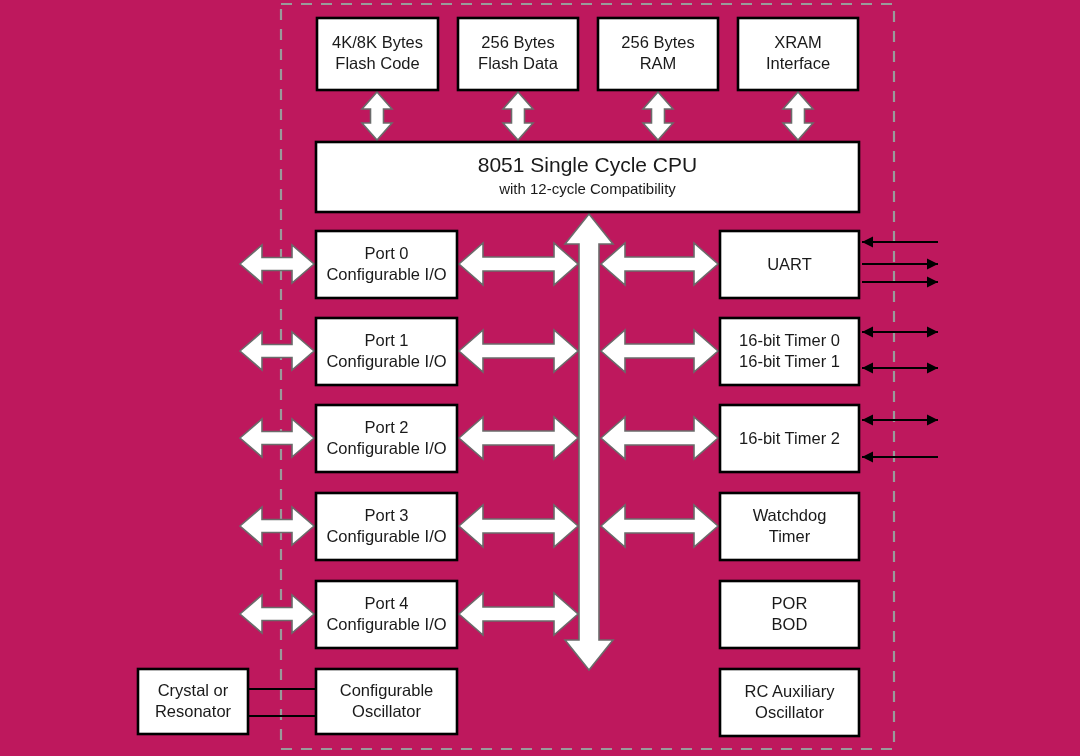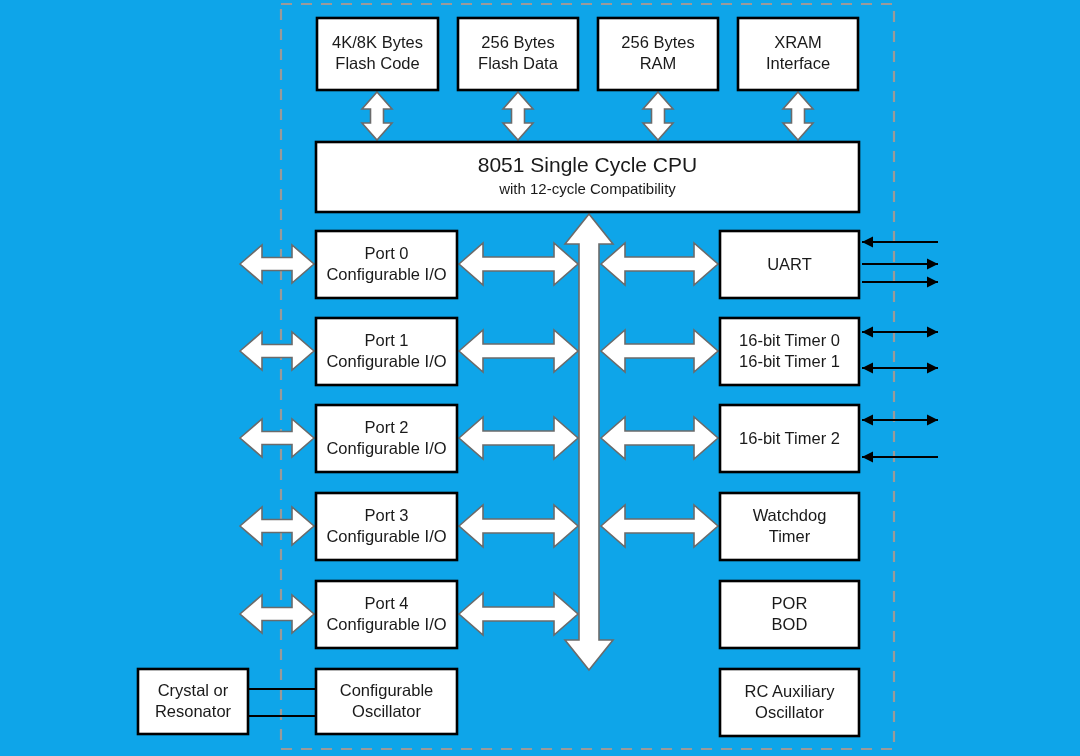--- a/index.html
+++ b/index.html
@@ -4,21 +4,21 @@
 <style>
   html, body {
     margin: 0;
     padding: 0;
     background: #ffffff;
   }
   #diagram-root {
     position: relative;
     width: 1080px;
     height: 756px;
-    background: #0ea5e9;
+    background: #be185d;
     font-family: "Liberation Sans", sans-serif;
   }
   svg#blockdiagram {
     display: block;
     width: 1080px;
     height: 756px;
   }
   .blk-rect {
     fill: #ffffff;
     stroke: #000000;

